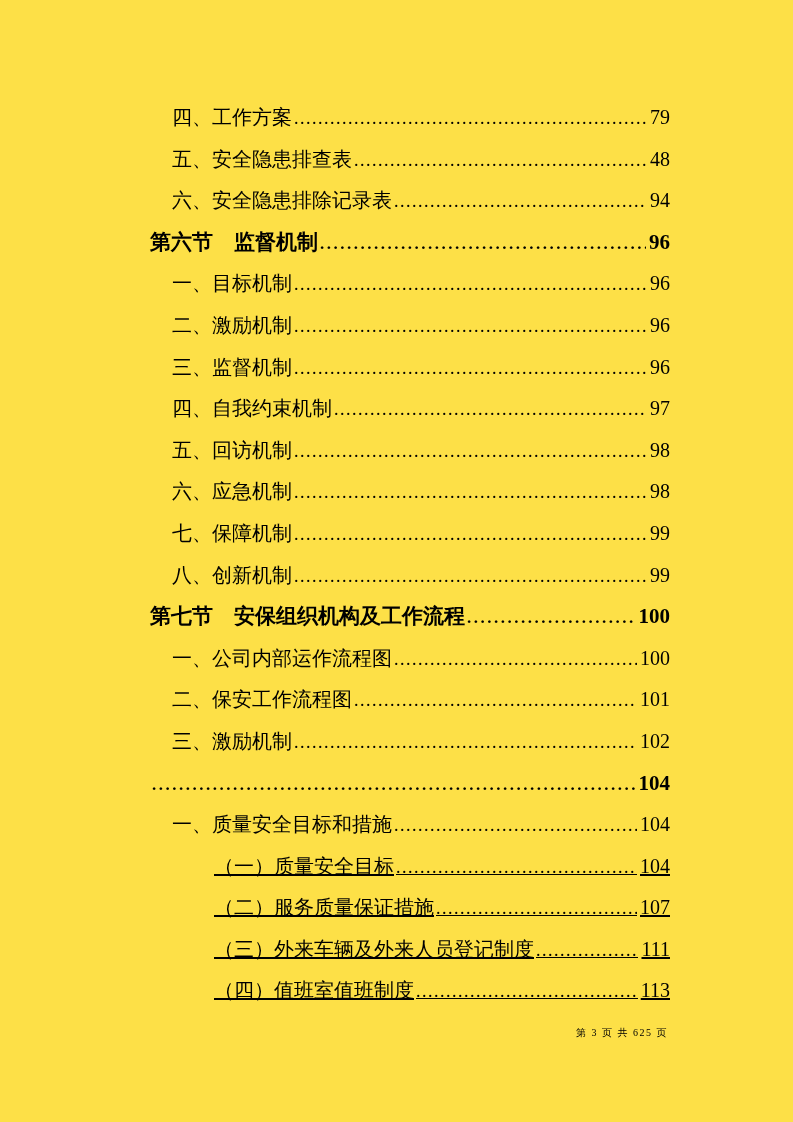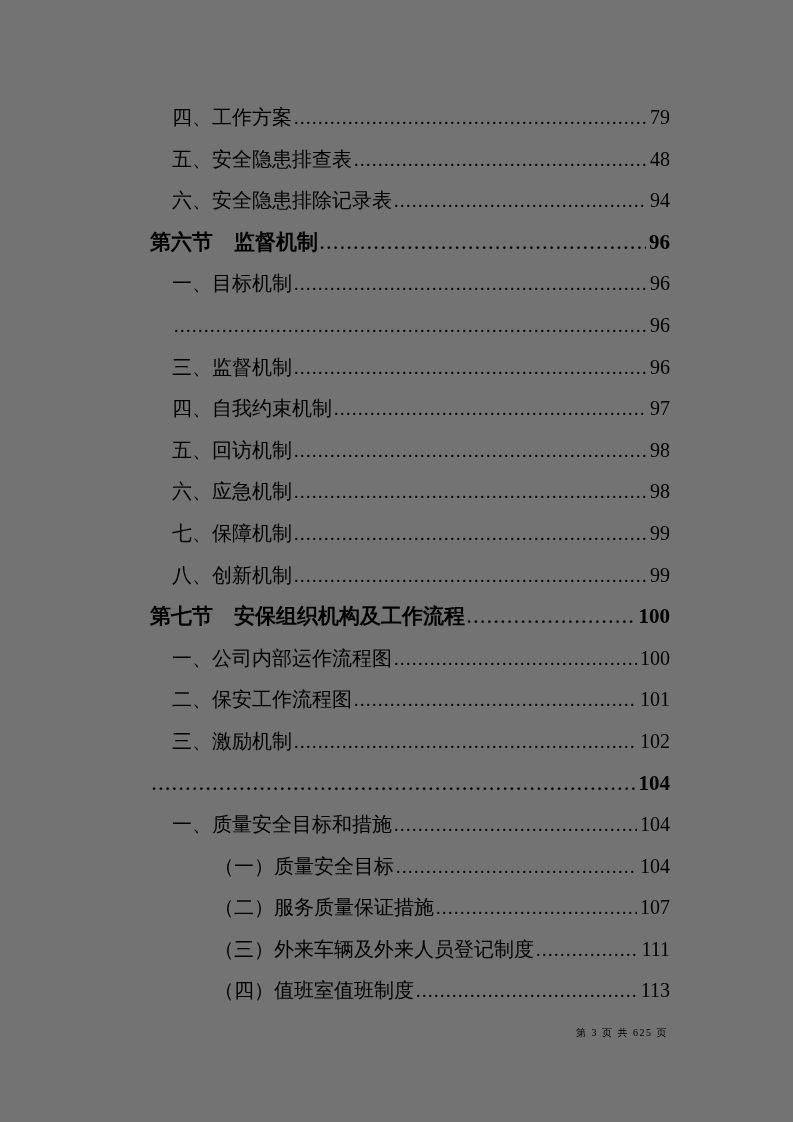--- a/index.html
+++ b/index.html
@@ -7,37 +7,37 @@
   body {
     width: 793px; height: 1122px;
     font-family: "Liberation Serif", "DejaVu Serif", serif;
     color: #000000;
     position: relative;
     overflow: hidden;
   }
   .page {
     position: absolute; top: 0; left: 0;
     width: 793px; height: 1122px;
-    background: #737373;
+    background: #fde047;
   }
   .toc {
     position: absolute;
     top: 97px; left: 150px; right: 123px;
   }
   .row {
     display: flex;
     align-items: baseline;
     height: 41.6px;
     line-height: 41.6px;
     font-size: 20px;
     white-space: nowrap;
   }
   .lvl1 { font-weight: bold; font-size: 21px; }
   .lvl2 { padding-left: 22px; }
-  .lvl3 { padding-left: 64px; }
+  .lvl3 { padding-left: 64px; text-decoration: underline; }
   .label { white-space: nowrap; flex: 0 0 auto; }
   .dots {
     flex: 1 1 auto;
     overflow: hidden;
     white-space: nowrap;
     font-size: 18px;
     letter-spacing: 1.5px;
     margin: 0 3px 0 2px;
   }
   .lvl1 .dots { font-size: 17px; letter-spacing: 2.5px; }
@@ -75,20 +75,21 @@
       <span class="label">第六节　监督机制</span>
         <span class="dots">............................................................................................................................................................................................................................................................................................................</span>
         <span class="pg">96</span>
     </div>
     <div class="row lvl2">
       <span class="label">一、目标机制</span>
         <span class="dots">............................................................................................................................................................................................................................................................................................................</span>
         <span class="pg">96</span>
     </div>
     <div class="row lvl2">
+      <span class="label">二、激励机制</span>
         <span class="dots">............................................................................................................................................................................................................................................................................................................</span>
         <span class="pg">96</span>
     </div>
     <div class="row lvl2">
       <span class="label">三、监督机制</span>
         <span class="dots">............................................................................................................................................................................................................................................................................................................</span>
         <span class="pg">96</span>
     </div>
     <div class="row lvl2">
       <span class="label">四、自我约束机制</span>

